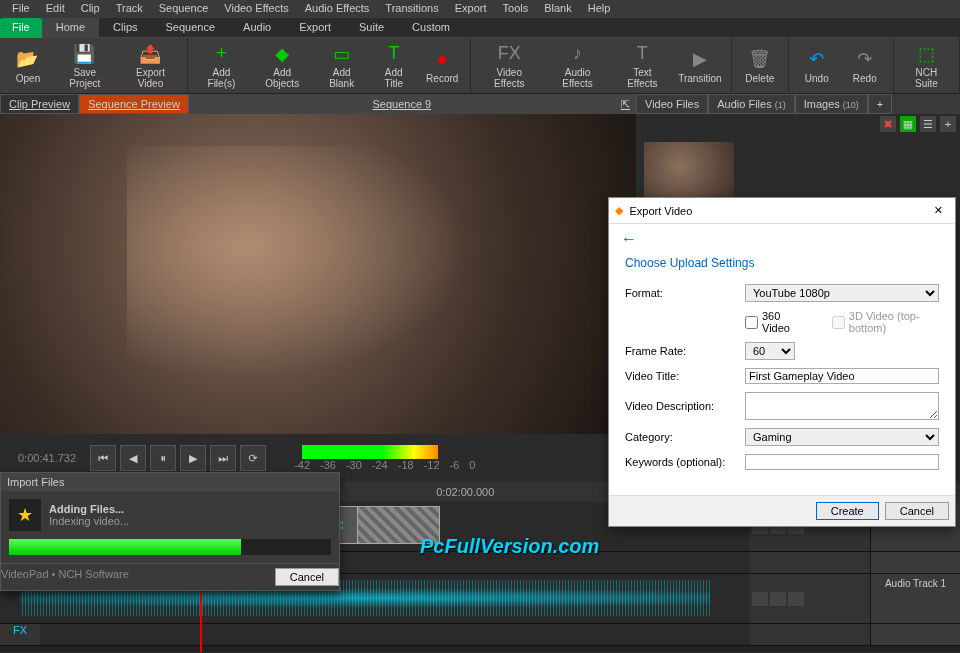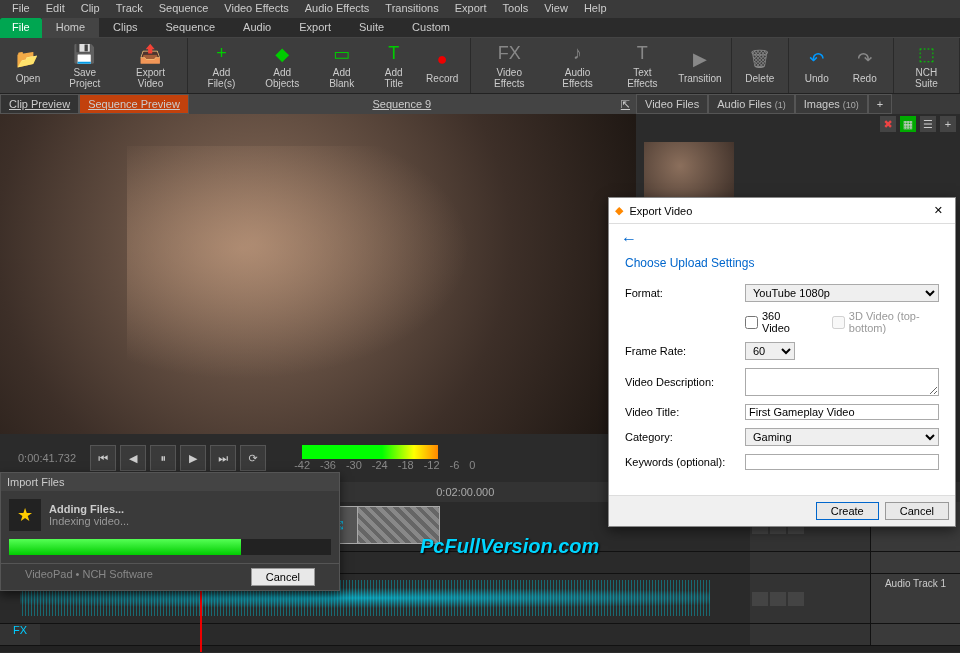--- a/index.html
+++ b/index.html
@@ -63,21 +63,21 @@
 .track-ctrls { width: 120px; background: #333; display: flex; align-items: center; gap: 2px; padding: 2px; }
 .tc-btn { width: 16px; height: 14px; background: #444; }
 
 
 .import-dlg { position: absolute; left: 0; top: 472px; width: 340px; background: #3a3a3a; border: 1px solid #555; box-shadow: 0 4px 10px rgba(0,0,0,0.6); }
 .import-dlg .hdr { padding: 3px 6px; background: #444; }
 .import-body { padding: 8px; display: flex; gap: 8px; align-items: center; }
 .import-icon { width: 32px; height: 32px; background: #222; display: flex; align-items: center; justify-content: center; color: #fc0; font-size: 18px; }
 .progress { height: 16px; background: #222; margin: 0 8px 8px; }
 .progress-fill { height: 100%; width: 72%; background: linear-gradient(#5f5,#0c0); }
-.import-foot { display: flex; justify-content: space-between; padding: 4px 24px; border-top: 1px solid #555; }
+.import-foot { display: flex; justify-content: space-between; padding: 4px 0; border-top: 1px solid #555; }
 .btn { background: #e8e8e8; color: #000; border: 1px solid #999; padding: 2px 14px; cursor: pointer; }
 
 
 .export-dlg { position: absolute; left: 608px; top: 197px; width: 348px; height: 330px; background: #fff; color: #000; border: 1px solid #888; box-shadow: 0 4px 12px rgba(0,0,0,0.5); }
 .export-hdr { padding: 6px; display: flex; align-items: center; gap: 6px; }
 .export-close { margin-left: auto; padding: 0 6px; cursor: pointer; }
 .export-h2 { color: #0066cc; padding: 6px 16px 10px; font-size: 12px; }
 .form-row { display: flex; padding: 4px 16px; align-items: center; }
 .form-row .fl { width: 120px; }
 .form-row select, .form-row input[type=text], .form-row textarea { flex: 1; border: 1px solid #aaa; padding: 1px 3px; font-size: 11px; }
@@ -93,21 +93,21 @@
     <span>File</span>
     <span>Edit</span>
     <span>Clip</span>
     <span>Track</span>
     <span>Sequence</span>
     <span>Video Effects</span>
     <span>Audio Effects</span>
     <span>Transitions</span>
     <span>Export</span>
     <span>Tools</span>
-    <span>View</span>
+    <span>Blank</span>
     <span>Help</span>
   </div>
 
 <div class="filetabs">
   <div class="filetab">File</div>
   <div class="ribbon-tabs" id="ribbontabs" style="flex:1">
       <div class="ribbon-tab active">Home</div>
       <div class="ribbon-tab">Clips</div>
       <div class="ribbon-tab">Sequence</div>
       <div class="ribbon-tab">Audio</div>
@@ -352,26 +352,26 @@
     <label class="cb" style="color:#999">
         <input type="checkbox" disabled="" style="">
         <span>3D Video (top-bottom)</span>
       </label>
   </div>
   <div class="form-row">
     <span class="fl">Frame Rate:</span>
     <select style="flex:0 0 50px"><option>60</option></select>
   </div>
   <div class="form-row">
+    <span class="fl">Video Title:</span>
+    <input type="text" value="First Gameplay Video" style="">
+  </div>
+  <div class="form-row">
     <span class="fl">Video Description:</span>
     <textarea rows="2" style=""></textarea>
-  </div>
-  <div class="form-row">
-    <span class="fl">Video Title:</span>
-    <input type="text" value="First Gameplay Video" style="">
   </div>
   <div class="form-row">
     <span class="fl">Category:</span>
     <select><option>Gaming</option></select>
   </div>
   <div class="form-row">
     <span class="fl">Keywords (optional):</span>
     <input type="text" style="">
   </div>
 

